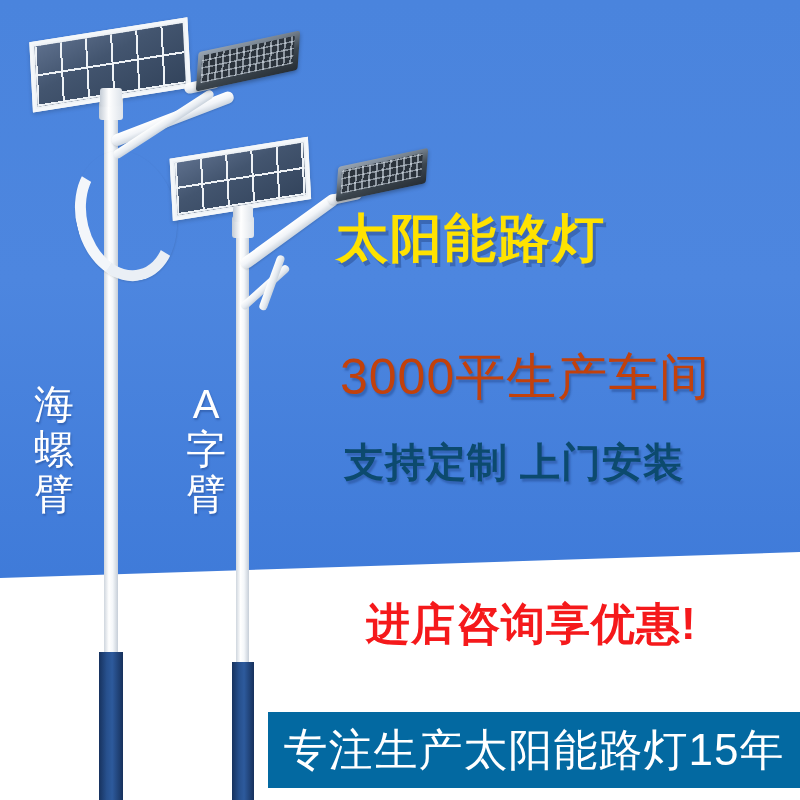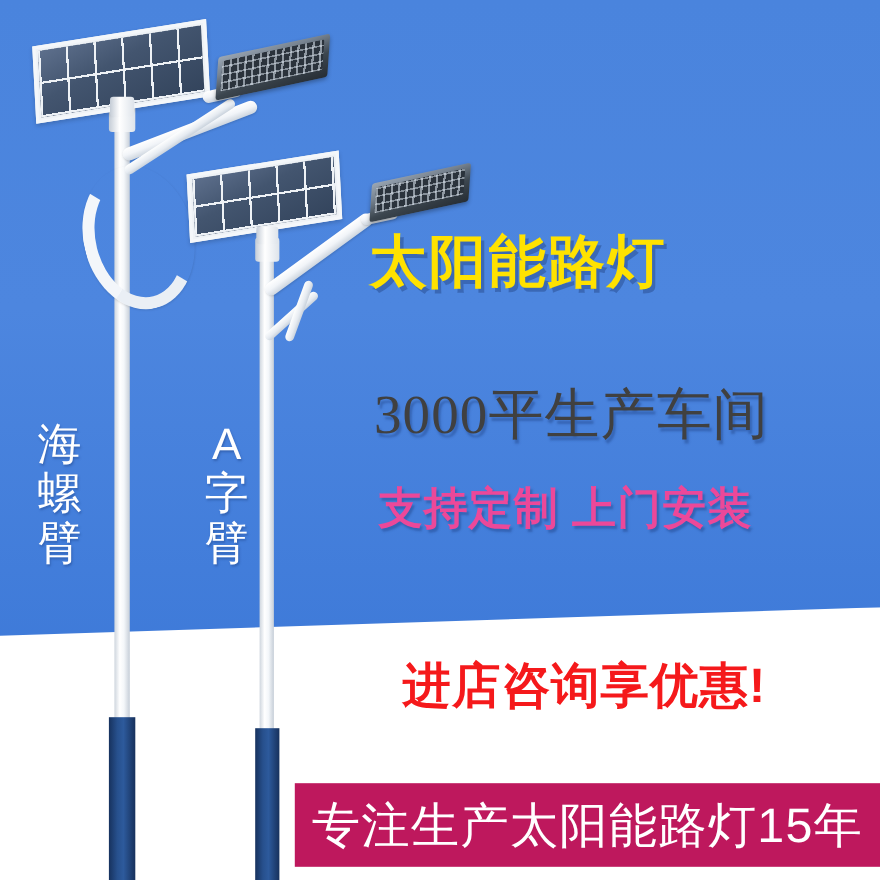--- a/index.html
+++ b/index.html
@@ -27,42 +27,41 @@
   .main-title{
     position:absolute;left:336px;top:212px;width:448px;
     font-size:52px;line-height:1;font-weight:bold;letter-spacing:2px;
     color:#ffe200;
     text-shadow:3px 4px 0px rgba(30,60,120,.40);
     white-space:nowrap;
   }
   .sub-white{
     position:absolute;left:340px;top:352px;width:440px;
     font-size:50px;line-height:1;font-weight:500;letter-spacing:1px;
-    color:#404040;
+    color:#c2410c;
     text-shadow:2px 3px 2px rgba(20,50,110,.35);
     white-space:nowrap;
-    font-family:Liberation Serif, serif;
   }
   .sub-yellow{
     position:absolute;left:344px;top:442px;width:440px;
     font-size:40px;line-height:1;font-weight:bold;letter-spacing:1px;
-    color:#ec4899;
+    color:#0c4a6e;
     text-shadow:2px 3px 2px rgba(20,50,110,.35);
     white-space:nowrap;
   }
   .promo-red{
     position:absolute;left:366px;top:602px;width:440px;
     font-size:44px;line-height:1;font-weight:bold;letter-spacing:1px;
     color:#f5191b;
     text-shadow:1px 1px 1px rgba(255,255,255,.8);
     white-space:nowrap;
   }
   .bottom-banner{
     position:absolute;left:268px;top:712px;width:532px;height:76px;
-    background:#be185d;
+    background:#0369a1;
     display:flex;align-items:center;justify-content:center;
   }
   .bottom-banner span{
     font-size:44px;font-weight:500;color:#ffffff;letter-spacing:1px;
     white-space:nowrap;
   }
   
   .vcap{
     position:absolute;color:#ffffff;font-size:40px;line-height:1.12;
     font-weight:500;text-align:center;width:48px;

